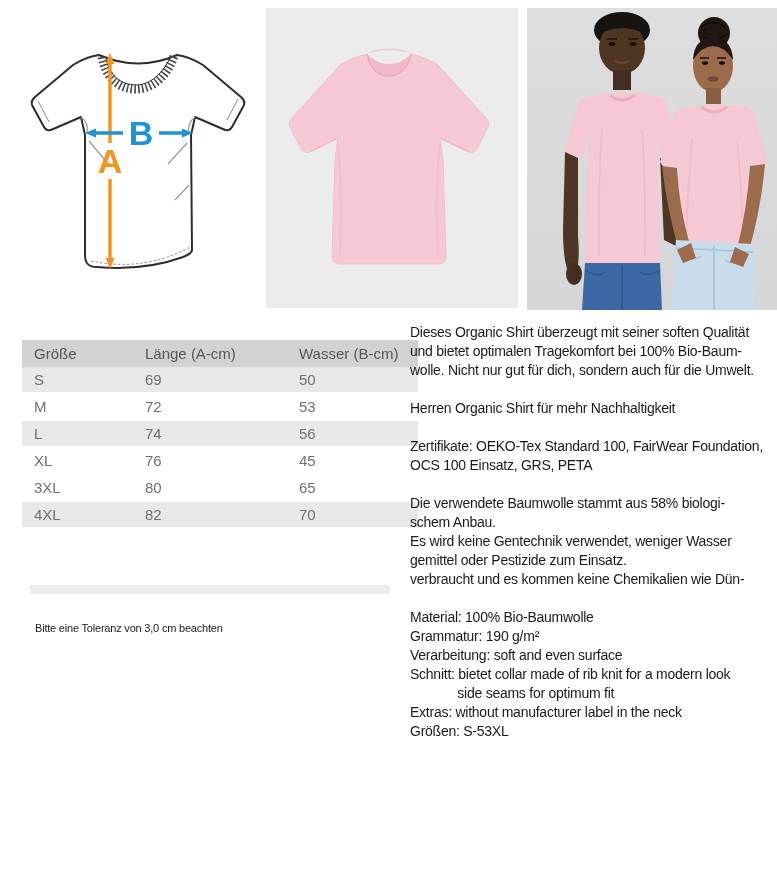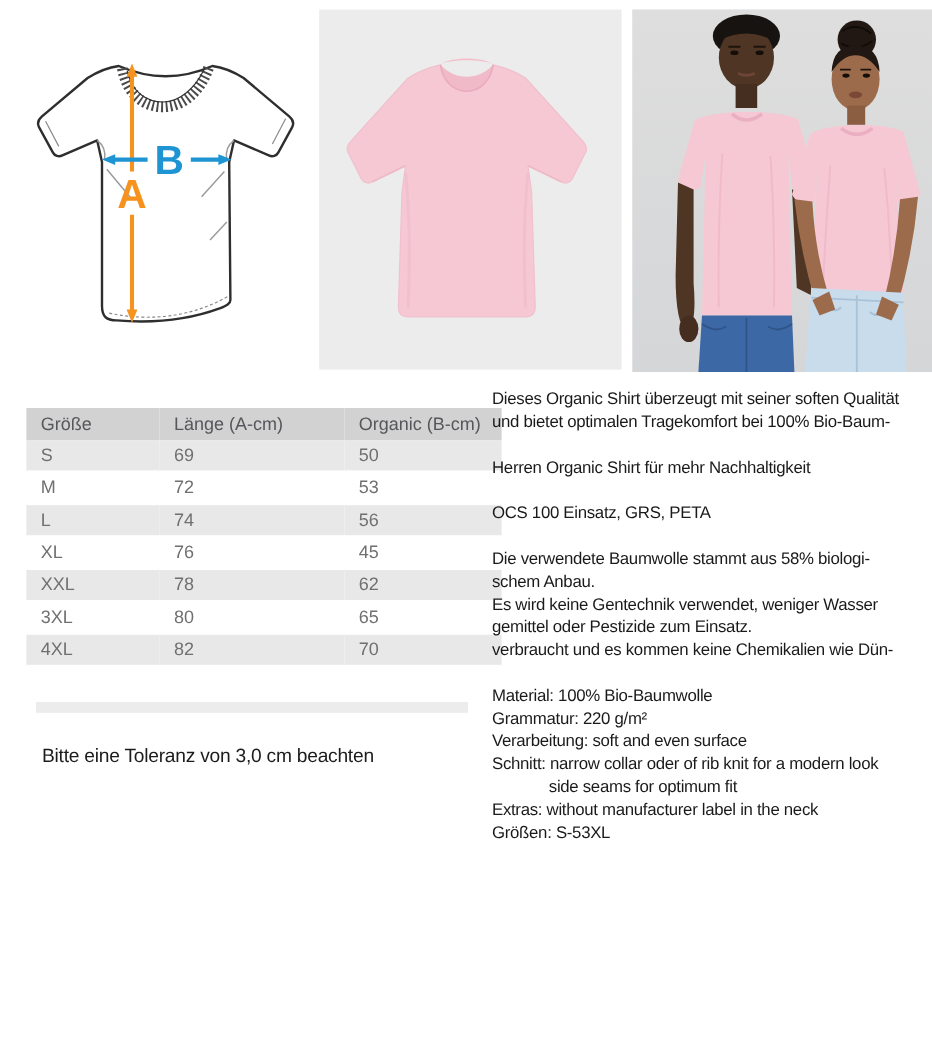--- a/index.html
+++ b/index.html
@@ -28,21 +28,21 @@
   table.size-table th:nth-child(2){width:142px;}
   table.size-table th:nth-child(3){width:119px;}
   table.size-table td{
     color:var(--table-cell-text,#707070);
     height:25px;padding:0 0 0 12px;border-bottom:2px solid #fff;
   }
   table.size-table tr.shaded td{background:var(--table-row-shaded,#E8E8E8);}
   .table-footer-strip{left:30px;top:585px;width:360px;height:9px;background:#ECECEC;}
 
   .tolerance-note{
-    left:35px;top:622px;font-size:16px;color:var(--text-dark,#1C1C1C);
+    left:35px;top:622px;font-size:11px;color:var(--text-dark,#1C1C1C);
     letter-spacing:-0.2px;
   }
 
   
   .description{left:410px;top:323px;width:367px;font-size:14px;color:#1A1A1A;letter-spacing:-0.25px;}
   .description .para{margin:0 0 19px 0;}
   .description .dline{line-height:19px;height:19px;white-space:pre;}
 </style>
 </head>
 <body>
@@ -161,21 +161,21 @@
     </g>
   </svg>
 </div>
 
 <div class="abs size-table-wrap">
   <table class="size-table">
     <thead>
       <tr>
         <th>Größe</th>
         <th>Länge (A-cm)</th>
-        <th>Organic (B-cm)</th>
+        <th>Wasser (B-cm)</th>
       </tr>
     </thead>
     <tbody>
         <tr class="shaded">
           <td>S</td>
           <td>69</td>
           <td>50</td>
         </tr>
         <tr>
           <td>M</td>
@@ -185,25 +185,20 @@
         <tr class="shaded">
           <td>L</td>
           <td>74</td>
           <td>56</td>
         </tr>
         <tr>
           <td>XL</td>
           <td>76</td>
           <td>45</td>
         </tr>
-        <tr class="shaded">
-          <td>XXL</td>
-          <td>78</td>
-          <td>62</td>
-        </tr>
         <tr>
           <td>3XL</td>
           <td>80</td>
           <td>65</td>
         </tr>
         <tr class="shaded">
           <td>4XL</td>
           <td>82</td>
           <td>70</td>
         </tr>
@@ -211,36 +206,38 @@
   </table>
 </div>
 <div class="abs table-footer-strip"></div>
 
 <div class="abs tolerance-note">Bitte eine Toleranz von 3,0 cm beachten</div>
 
 <div class="abs description">
     <div class="para">
       <div class="dline">Dieses Organic Shirt überzeugt mit seiner soften Qualität</div>
       <div class="dline">und bietet optimalen Tragekomfort bei 100% Bio-Baum-</div>
+      <div class="dline">wolle. Nicht nur gut für dich, sondern auch für die Umwelt.</div>
     </div>
     <div class="para">
       <div class="dline">Herren Organic Shirt für mehr Nachhaltigkeit</div>
     </div>
     <div class="para">
+      <div class="dline">Zertifikate: OEKO-Tex Standard 100, FairWear Foundation,</div>
       <div class="dline">OCS 100 Einsatz, GRS, PETA</div>
     </div>
     <div class="para">
       <div class="dline">Die verwendete Baumwolle stammt aus 58% biologi-</div>
       <div class="dline">schem Anbau.</div>
       <div class="dline">Es wird keine Gentechnik verwendet, weniger Wasser</div>
       <div class="dline">gemittel oder Pestizide zum Einsatz.</div>
       <div class="dline">verbraucht und es kommen keine Chemikalien wie Dün-</div>
     </div>
     <div class="para">
       <div class="dline">Material: 100% Bio-Baumwolle</div>
-      <div class="dline">Grammatur: 220 g/m²</div>
+      <div class="dline">Grammatur: 190 g/m²</div>
       <div class="dline">Verarbeitung: soft and even surface</div>
-      <div class="dline">Schnitt: narrow collar oder of rib knit for a modern look</div>
+      <div class="dline">Schnitt: bietet collar made of rib knit for a modern look</div>
       <div class="dline">             side seams for optimum fit</div>
       <div class="dline">Extras: without manufacturer label in the neck</div>
       <div class="dline">Größen: S-53XL</div>
     </div>
   </div>
 
 </body></html>

